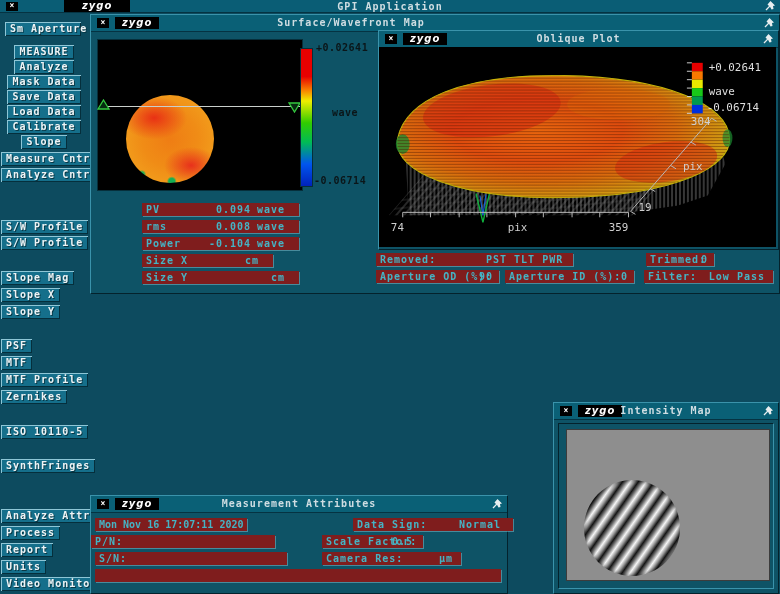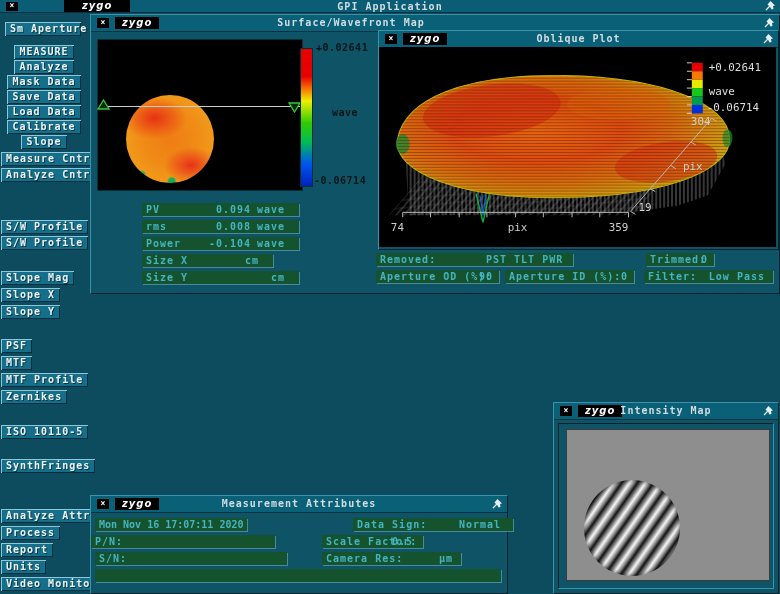--- a/index.html
+++ b/index.html
@@ -15,21 +15,21 @@
   .logo{position:absolute;left:24px;top:2px;background:#000;color:#fff;
         font:italic bold 10px "DejaVu Sans",sans-serif;padding:0 7px;height:12px;line-height:12px;letter-spacing:1px;}
   .ttl{position:absolute;top:2px;left:0;width:100%;text-align:center;
        font:bold 10px "DejaVu Sans Mono",monospace;color:#cfdde2;letter-spacing:1px;white-space:pre;}
   .pin{position:absolute;right:4px;top:2px;width:12px;height:12px;}
   
   .btn{position:relative;background:#156f8b;color:#eef4f6;
        font:bold 10px "DejaVu Sans Mono",monospace;letter-spacing:1px;
        padding:1px 5px 2px 5px;white-space:nowrap;text-shadow:1px 1px 0 #083744;
        box-shadow:inset 1px 1px 0 #8ec6d6,inset -1px -1px 0 #052f3c;cursor:pointer;}
-  .blk{position:absolute;background:#14532d;color:#45b3c4;
+  .blk{position:absolute;background:#7f1d1d;color:#45b3c4;
        font:bold 10px "DejaVu Sans Mono",monospace;letter-spacing:1px;height:13px;line-height:13px;
        box-shadow:1px 1px 0 rgba(130,195,210,.5);white-space:pre;}
   .blk .lbl{position:absolute;left:4px;top:0;}
   .blk .val{position:absolute;top:0;text-align:left;}
   .blk .unt{position:absolute;top:0;text-align:right;}
   .cbarlabel{position:absolute;font:bold 10px "DejaVu Sans Mono",monospace;color:#0b1619;letter-spacing:0.5px;}
   .sgroup{position:absolute;display:flex;flex-direction:column;}
   svg text{font-family:"DejaVu Sans Mono",monospace;}
 </style>
 </head>

